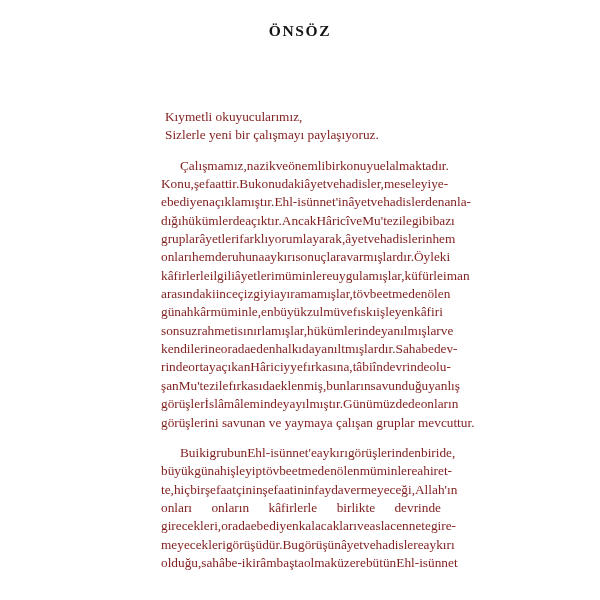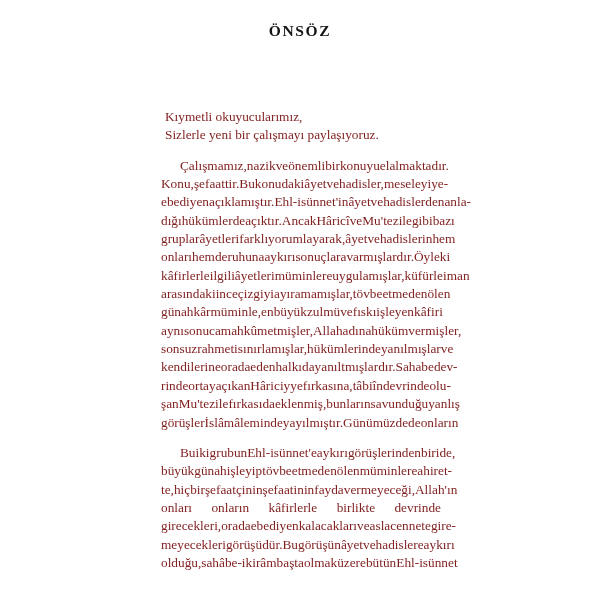--- a/index.html
+++ b/index.html
@@ -171,30 +171,20 @@
           <span>müminle,</span>
           <span>en</span>
           <span>büyük</span>
           <span>zulmü</span>
           <span>ve</span>
           <span>fıskı</span>
           <span>işleyen</span>
           <span>kâfiri</span>
         </span>
         <span class="line justify ">
-          <span>aynı</span>
-          <span>sonuca</span>
-          <span>mahkûm</span>
-          <span>etmişler,</span>
-          <span>Allah</span>
-          <span>adına</span>
-          <span>hüküm</span>
-          <span>vermişler,</span>
-        </span>
-        <span class="line justify ">
           <span>sonsuz</span>
           <span>rahmeti</span>
           <span>sınırlamışlar,</span>
           <span>hükümlerinde</span>
           <span>yanılmışlar</span>
           <span>ve</span>
         </span>
         <span class="line justify ">
           <span>kendilerine</span>
           <span>orada</span>
@@ -227,20 +217,21 @@
         </span>
         <span class="line justify ">
           <span>görüşler</span>
           <span>İslâm</span>
           <span>âleminde</span>
           <span>yayılmıştır.</span>
           <span>Günümüzde</span>
           <span>de</span>
           <span>onların</span>
         </span>
+        <span class="line last ">görüşlerini savunan ve yaymaya çalışan gruplar mevcuttur.</span>
       </p>
       <p class="para">
         <span class="line justify indent-lg">
           <span>Bu</span>
           <span>iki</span>
           <span>grubun</span>
           <span>Ehl-i</span>
           <span>sünnet'e</span>
           <span>aykırı</span>
           <span>görüşlerinden</span>

